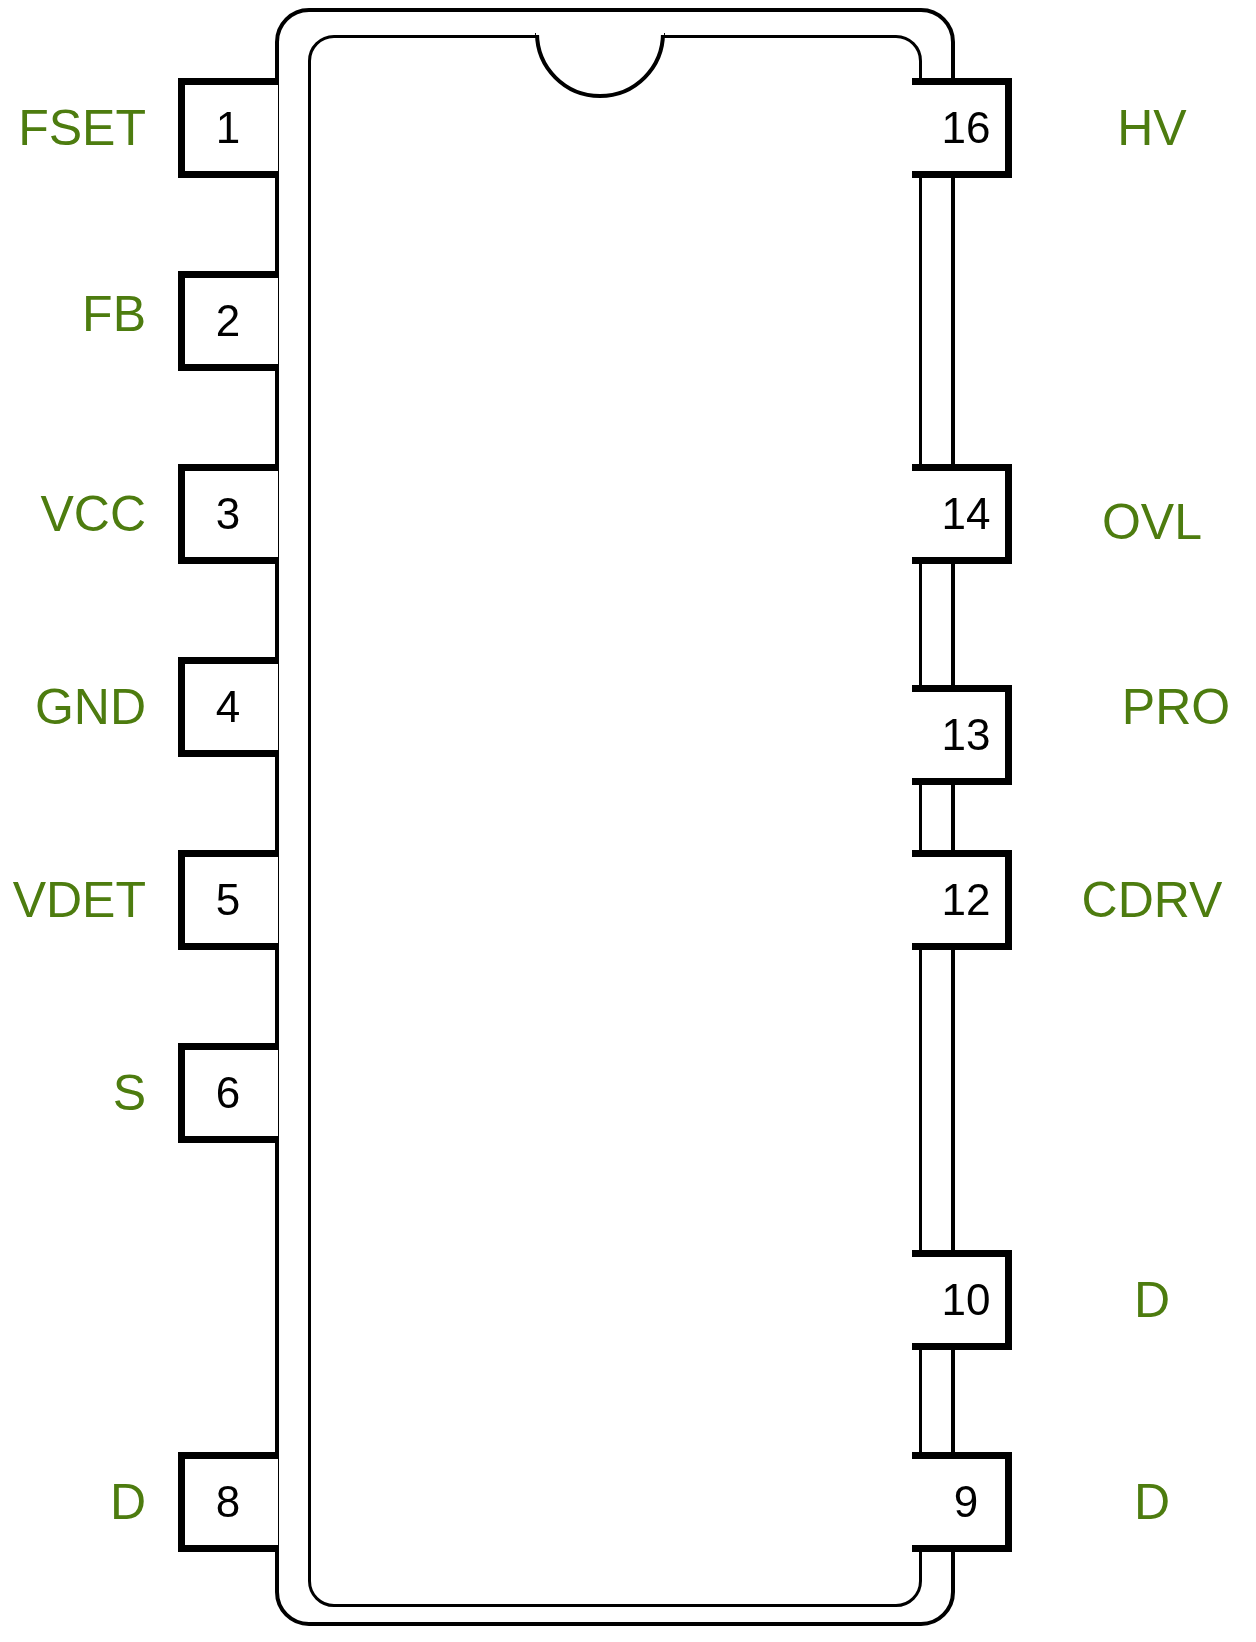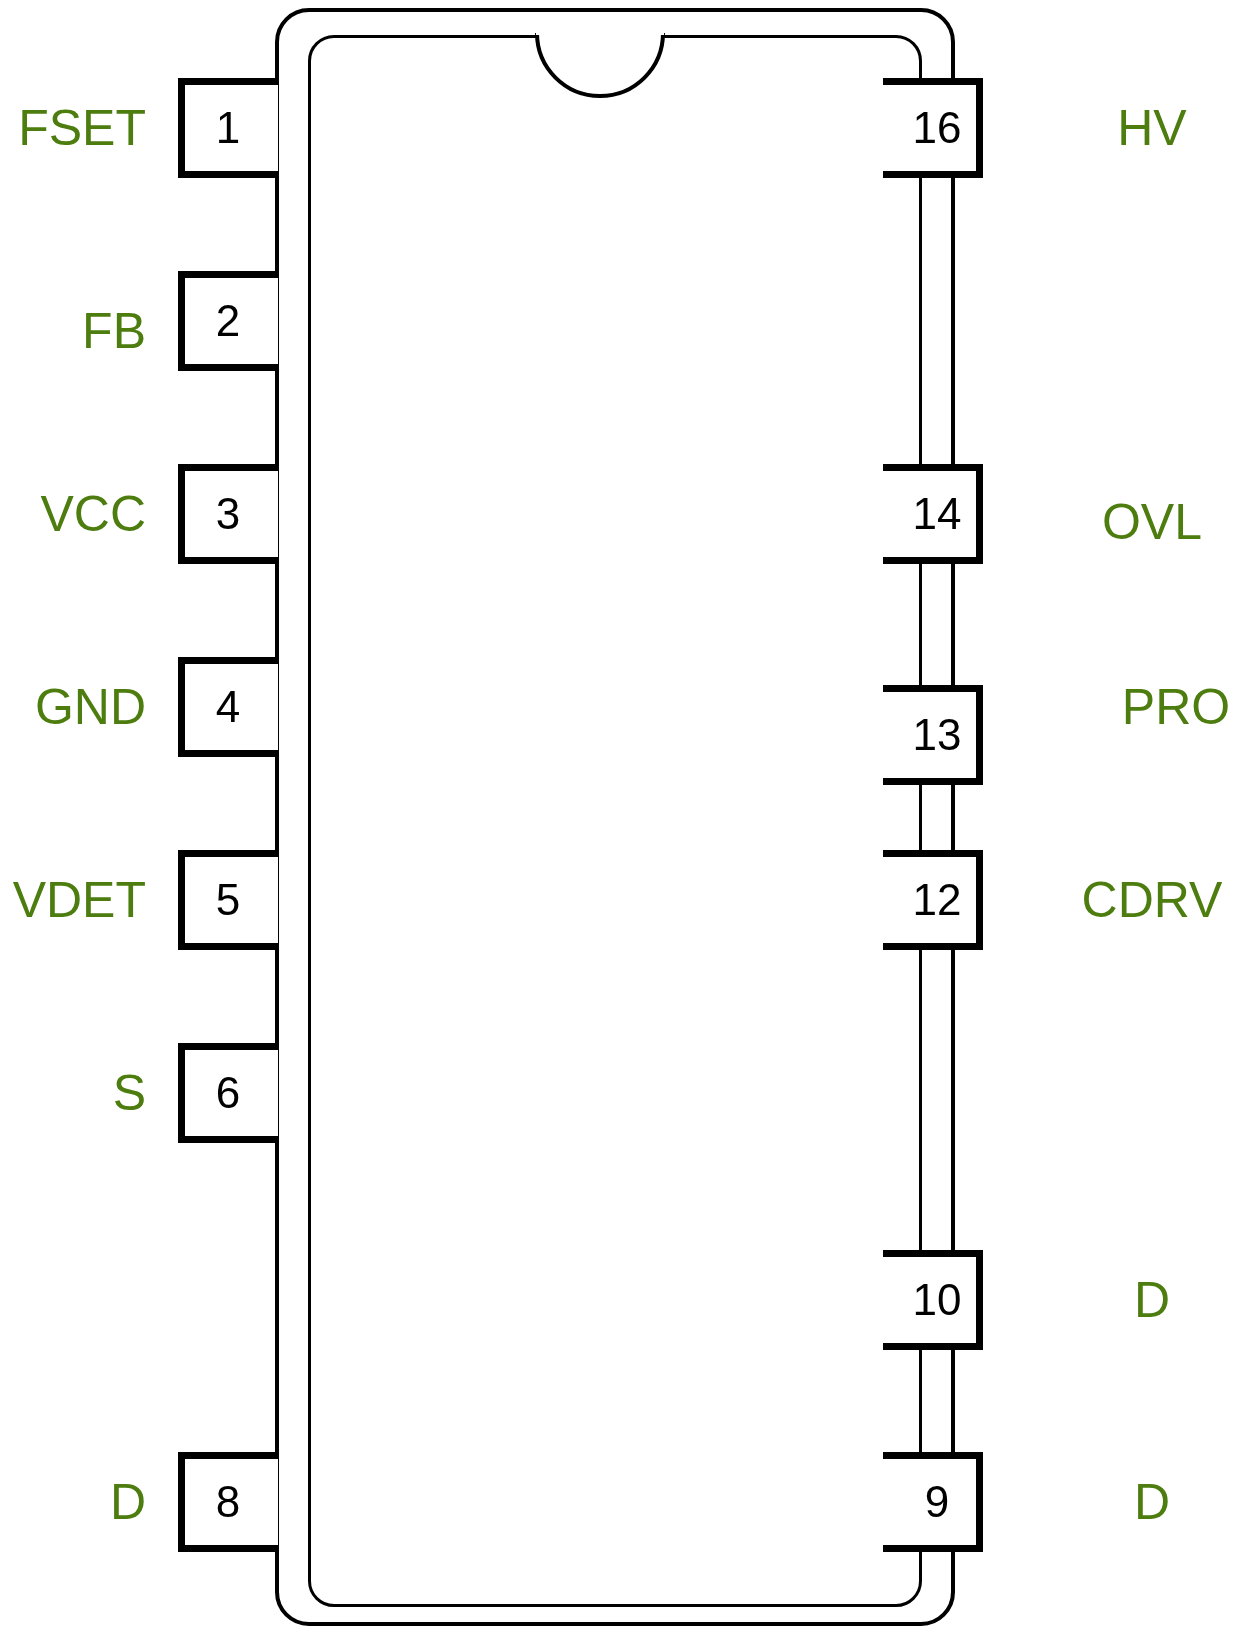--- a/index.html
+++ b/index.html
@@ -77,21 +77,21 @@
     border: 7px solid #000000;
     box-sizing: border-box;
     background: #ffffff;
     color: #000000;
     font-size: 44px;
     line-height: 86px;
     text-align: center;
     z-index: 5;
   }
   .pin-pad.left  { left: 178px; }
-  .pin-pad.right { left: 883px; padding-left: 8px; }
+  .pin-pad.right { left: 912px; padding-left: 8px; }
 
   
   .pin-pad.left::after {
     content: "";
     position: absolute;
     right: -7px;
     top: 0;
     width: 9px;
     height: 86px;
     background: #ffffff;
@@ -136,21 +136,21 @@
 
   <div class="notch">
     <div class="notch-arc"></div>
   </div>
   <div class="notch-cover"></div>
 
   <div id="left-pins">
       <div class="pin-pad left" style="top: 78px;">1</div>
       <div class="pin-label left" style="top: 78px;">FSET</div>
       <div class="pin-pad left" style="top: 271px;">2</div>
-      <div class="pin-label left" style="top: 281px;">FB</div>
+      <div class="pin-label left" style="top: 264px;">FB</div>
       <div class="pin-pad left" style="top: 464px;">3</div>
       <div class="pin-label left" style="top: 464px;">VCC</div>
       <div class="pin-pad left" style="top: 657px;">4</div>
       <div class="pin-label left" style="top: 657px;">GND</div>
       <div class="pin-pad left" style="top: 850px;">5</div>
       <div class="pin-label left" style="top: 850px;">VDET</div>
       <div class="pin-pad left" style="top: 1043px;">6</div>
       <div class="pin-label left" style="top: 1043px;">S</div>
       <div class="pin-pad left" style="top: 1452px;">8</div>
       <div class="pin-label left" style="top: 1452px;">D</div>

